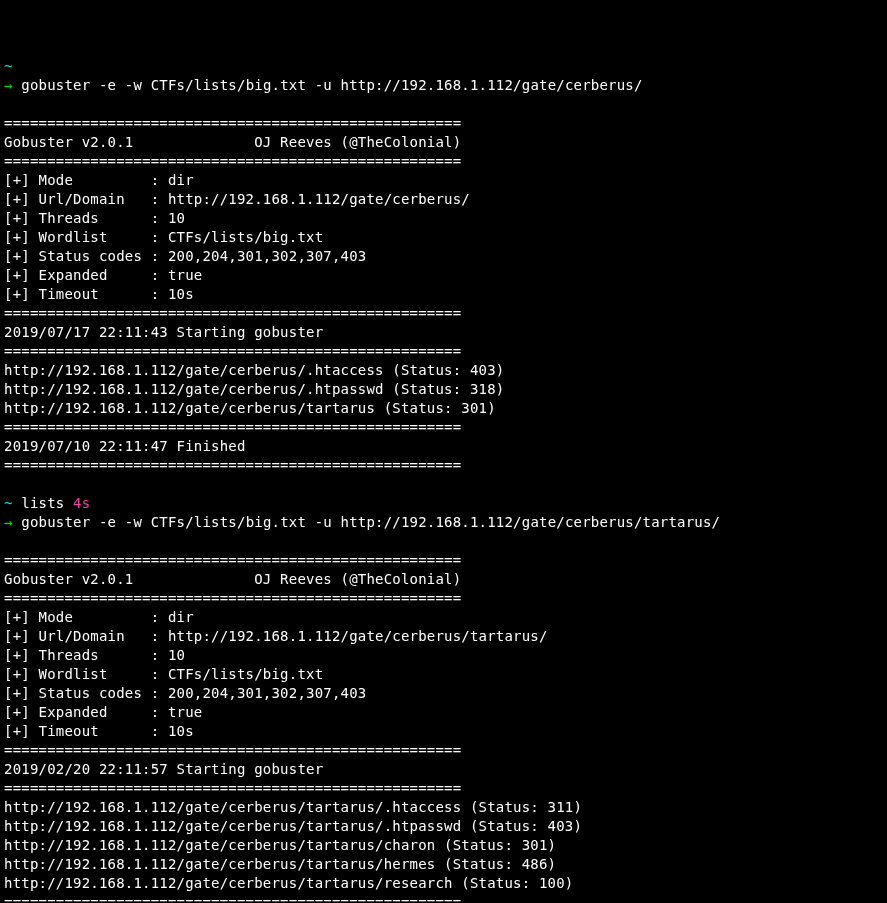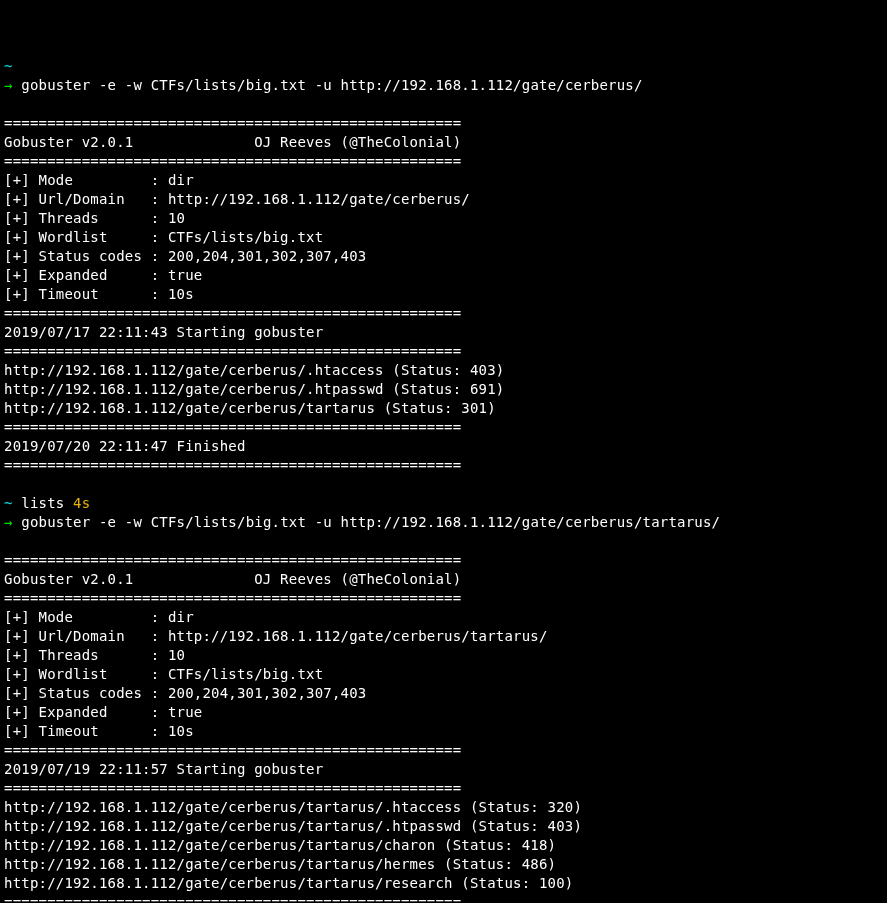--- a/index.html
+++ b/index.html
@@ -9,21 +9,21 @@
     font-size: 14px;
     line-height: 19px;
     margin: 0;
     padding: 0 4px;
     width: 887px;
     box-sizing: border-box;
     white-space: pre;
     letter-spacing: 0.2px;
   }
   .cyan { color: #00dcdc; }
-  .yellow { color: #eab308; }
+  .yellow { color: #ec4899; }
   .green { color: #00dc00; }
 </style>
 </head>
 <body>
 
 
 <div><span class="cyan">~</span>
 <span class="green">→</span> <span>gobuster -e -w CTFs/lists/big.txt -u http://192.168.1.112/gate/cerberus/</span>
 
 <span>=====================================================</span>
@@ -33,44 +33,44 @@
 <span>[+] Url/Domain   : http://192.168.1.112/gate/cerberus/</span>
 <span>[+] Threads      : 10</span>
 <span>[+] Wordlist     : CTFs/lists/big.txt</span>
 <span>[+] Status codes : 200,204,301,302,307,403</span>
 <span>[+] Expanded     : true</span>
 <span>[+] Timeout      : 10s</span>
 <span>=====================================================</span>
 <span>2019/07/17 22:11:43 Starting gobuster</span>
 <span>=====================================================</span>
 <span>http://192.168.1.112/gate/cerberus/.htaccess (Status: 403)</span>
-<span>http://192.168.1.112/gate/cerberus/.htpasswd (Status: 691)</span>
+<span>http://192.168.1.112/gate/cerberus/.htpasswd (Status: 318)</span>
 <span>http://192.168.1.112/gate/cerberus/tartarus (Status: 301)</span>
 <span>=====================================================</span>
-<span>2019/07/20 22:11:47 Finished</span>
+<span>2019/07/10 22:11:47 Finished</span>
 <span>=====================================================</span>
 
 <span class="cyan">~</span><span> lists </span><span class="yellow">4s</span>
 <span class="green">→</span> <span>gobuster -e -w CTFs/lists/big.txt -u http://192.168.1.112/gate/cerberus/tartarus/</span>
 
 <span>=====================================================</span>
 <span>Gobuster v2.0.1              OJ Reeves (@TheColonial)</span>
 <span>=====================================================</span>
 <span>[+] Mode         : dir</span>
 <span>[+] Url/Domain   : http://192.168.1.112/gate/cerberus/tartarus/</span>
 <span>[+] Threads      : 10</span>
 <span>[+] Wordlist     : CTFs/lists/big.txt</span>
 <span>[+] Status codes : 200,204,301,302,307,403</span>
 <span>[+] Expanded     : true</span>
 <span>[+] Timeout      : 10s</span>
 <span>=====================================================</span>
-<span>2019/07/19 22:11:57 Starting gobuster</span>
+<span>2019/02/20 22:11:57 Starting gobuster</span>
 <span>=====================================================</span>
-<span>http://192.168.1.112/gate/cerberus/tartarus/.htaccess (Status: 320)</span>
+<span>http://192.168.1.112/gate/cerberus/tartarus/.htaccess (Status: 311)</span>
 <span>http://192.168.1.112/gate/cerberus/tartarus/.htpasswd (Status: 403)</span>
-<span>http://192.168.1.112/gate/cerberus/tartarus/charon (Status: 418)</span>
+<span>http://192.168.1.112/gate/cerberus/tartarus/charon (Status: 301)</span>
 <span>http://192.168.1.112/gate/cerberus/tartarus/hermes (Status: 486)</span>
 <span>http://192.168.1.112/gate/cerberus/tartarus/research (Status: 100)</span>
 <span>=====================================================</span>
 
 </div>
 
 
 
 </body></html>

